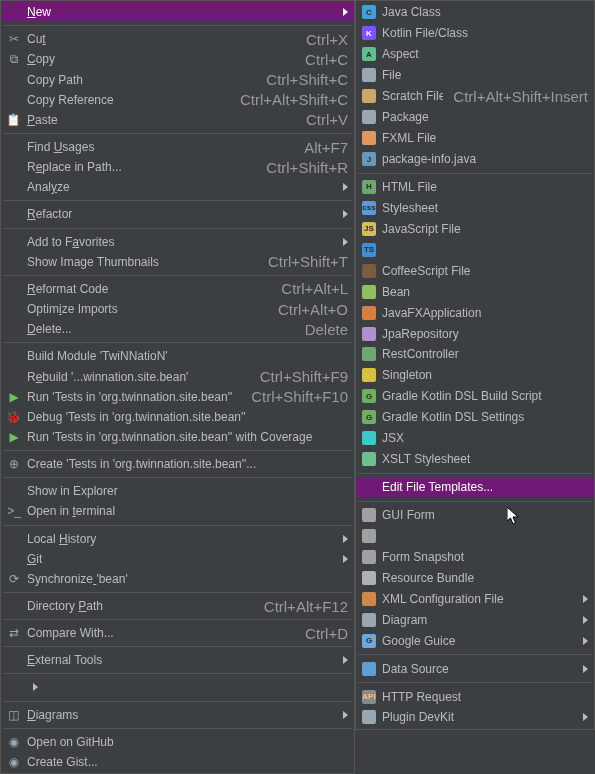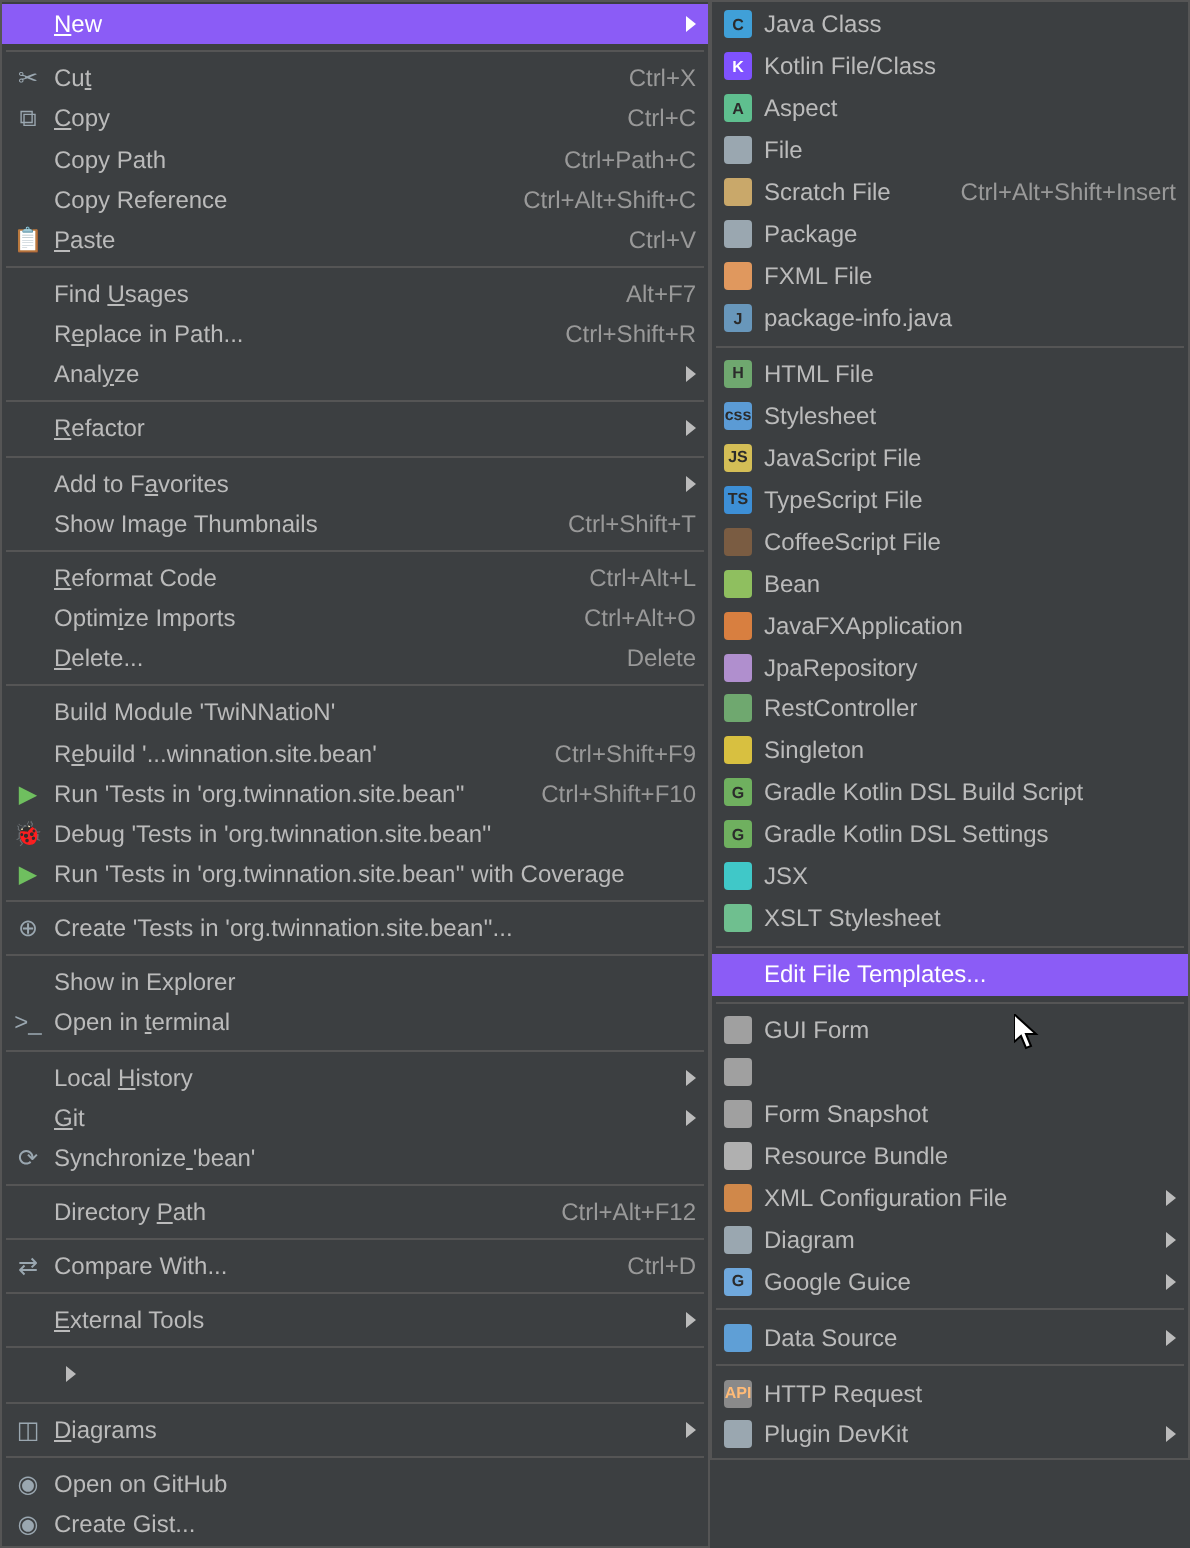--- a/index.html
+++ b/index.html
@@ -23,32 +23,32 @@
   .menu-left { width: 355px; height: 774px; }
   .menu-right { width: 240px; height: 730px; }
   .item {
     display: flex;
     align-items: center;
     height: 21px;
     padding: 0 6px 0 4px;
     cursor: default;
     position: relative;
   }
-  .item.highlight { background: #8b5cf6; color: #ffffff; }
+  .item.highlight { background: #701a75; color: #ffffff; }
   .item .icon {
     width: 18px;
     height: 16px;
     display: flex;
     align-items: center;
     justify-content: center;
     margin-right: 4px;
     font-size: 10px;
   }
   .item .label { flex: 1; white-space: nowrap; overflow: hidden; }
-  .item .shortcut { color: #999; font-size: 12px; padding-left: 10px; text-align: right; }
+  .item .shortcut { color: #999; font-size: 15px; padding-left: 10px; text-align: right; }
   .item .arrow {
     width: 0; height: 0;
     border-top: 4px solid transparent;
     border-bottom: 4px solid transparent;
     border-left: 5px solid #bbb;
     margin-left: 6px;
   }
   .item.highlight .arrow { border-left-color: #fff; }
   .sep { height: 1px; background: #555; margin: 3px 2px; }
   u { text-decoration: underline; }
@@ -123,21 +123,21 @@
     <div class="item">
       <span class="icon">
         <span class="g">⧉</span>
       </span>
       <span class="label"><u>C</u>opy</span>
       <span class="shortcut">Ctrl+C</span>
     </div>
     <div class="item">
       <span class="icon"></span>
       <span class="label">Copy Path</span>
-      <span class="shortcut">Ctrl+Path+C</span>
+      <span class="shortcut">Ctrl+Shift+C</span>
     </div>
     <div class="item">
       <span class="icon"></span>
       <span class="label">Copy Reference</span>
       <span class="shortcut">Ctrl+Alt+Shift+C</span>
     </div>
     <div class="item">
       <span class="icon">
         <span class="g">📋</span>
       </span>
@@ -370,21 +370,20 @@
     <div class="item">
       <span class="icon">
         <span class="fi c-js">JS</span>
       </span>
       <span class="label">JavaScript File</span>
     </div>
     <div class="item">
       <span class="icon">
         <span class="fi c-ts">TS</span>
       </span>
-      <span class="label">TypeScript File</span>
     </div>
     <div class="item">
       <span class="icon">
         <span class="fi c-cfs"></span>
       </span>
       <span class="label">CoffeeScript File</span>
     </div>
     <div class="item">
       <span class="icon">
         <span class="fi c-bean"></span>

